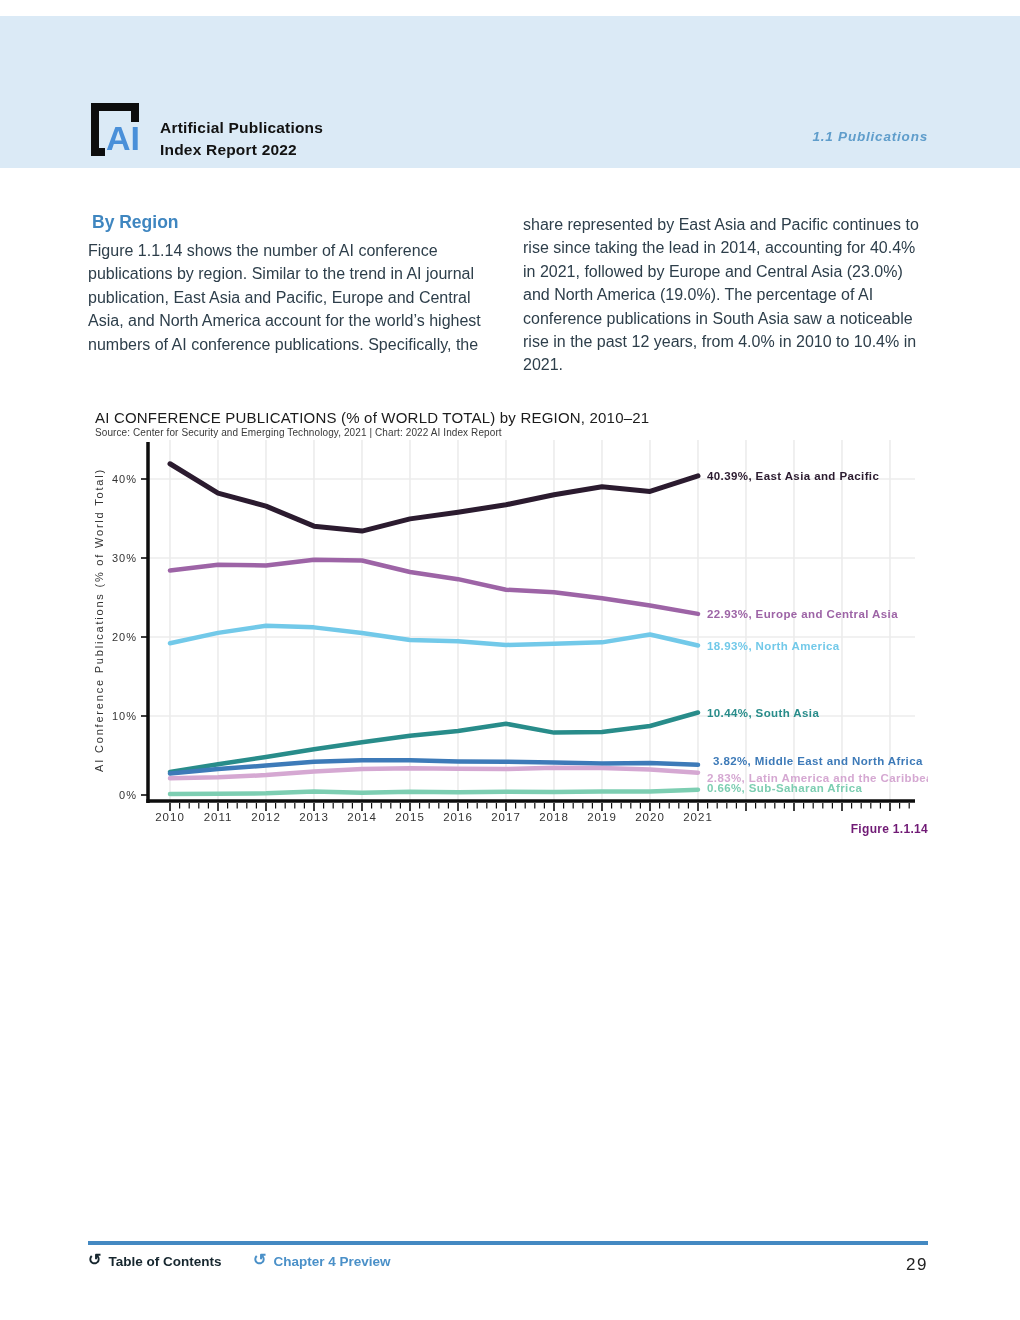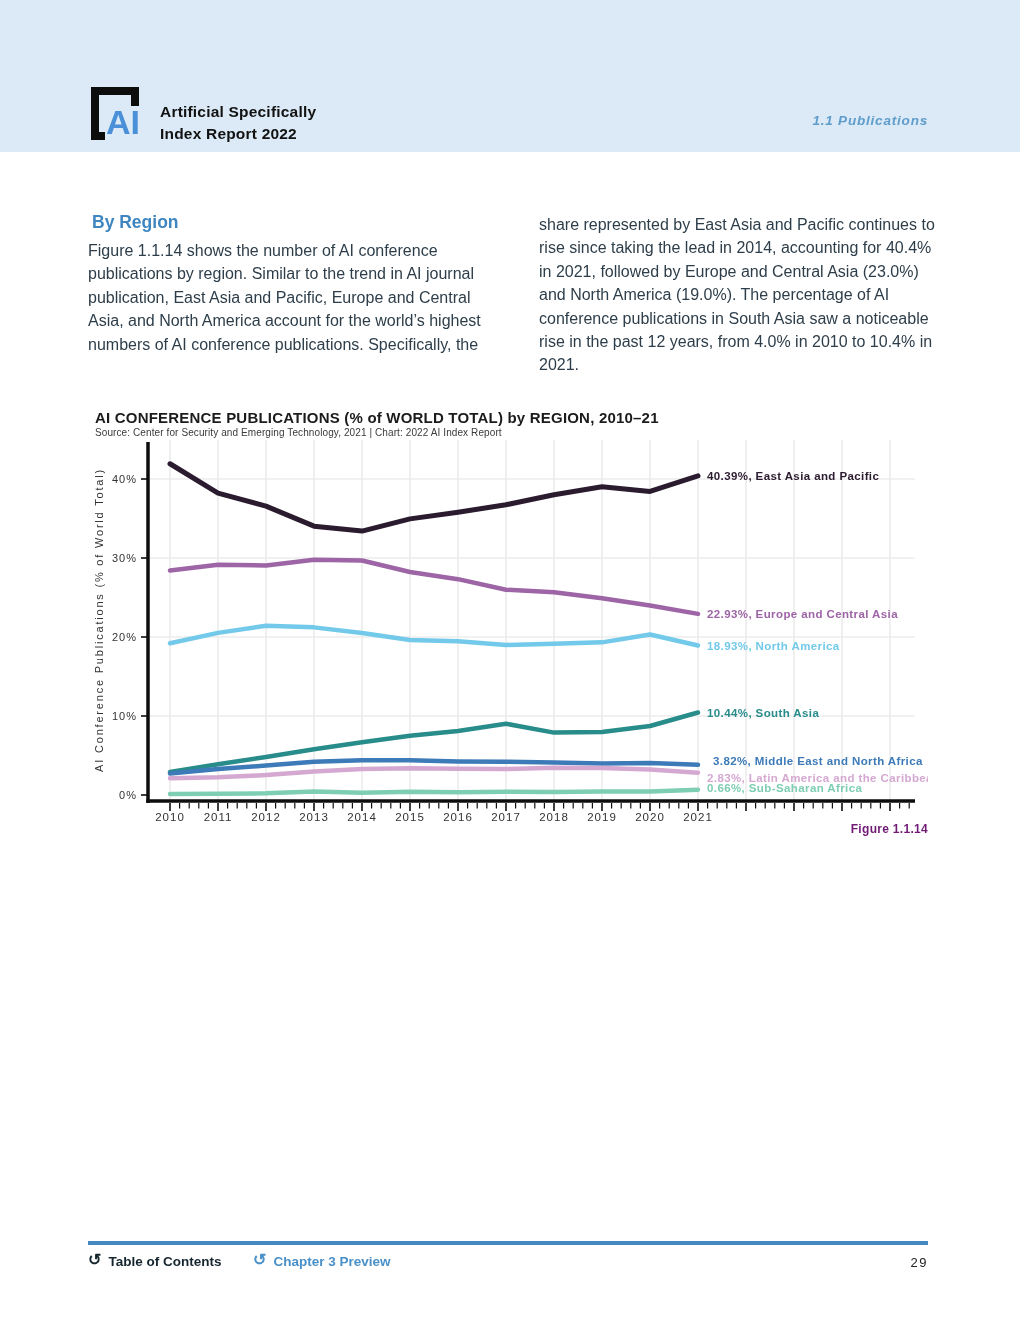--- a/index.html
+++ b/index.html
@@ -1,62 +1,62 @@
 <!DOCTYPE html>
 <html><head>
 <meta charset="utf-8">
 <style>
   html,body{margin:0;padding:0;background:#ffffff;}
   .page{position:relative;width:1020px;height:1320px;background:#ffffff;overflow:hidden;
         font-family:"Liberation Sans",sans-serif;}
   
-  .header{position:absolute;left:0;top:0;width:1020px;height:152px;background:#dbeaf6;}
+  .header{position:absolute;left:0;top:16px;width:1020px;height:152px;background:#dbeaf6;}
   .logo{position:absolute;left:88px;top:84px;width:62px;height:56px;}
   .brand{position:absolute;left:160px;top:101px;font-size:15.5px;font-weight:bold;
          color:#121212;line-height:22px;letter-spacing:.2px;}
   .chapter-block{position:absolute;right:92px;top:109px;text-align:right;}
   .chapter-line1{font-size:14px;font-weight:bold;letter-spacing:1.6px;color:#3c7cb2;}
   .chapter-line2{font-size:13.5px;font-weight:bold;letter-spacing:.8px;color:#5f9dcb;margin-top:4px;font-style:italic;}
   
   .by-region{position:absolute;left:92px;top:212px;font-size:17.5px;font-weight:bold;color:#3f86c0;}
   .col{position:absolute;font-size:16px;line-height:23.4px;color:#2d3e4a;}
   .col1{left:88px;top:239px;width:402px;}
-  .col2{left:523px;top:213px;width:408px;margin-left:16px;}
-  
-  .chart-title{position:absolute;left:95px;top:409px;font-size:15px;font-weight:bold;
+  .col2{left:523px;top:213px;width:408px;}
+  
+  .chart-title{position:absolute;left:95px;top:409px;font-size:15px;font-weight:normal;
                letter-spacing:.2px;color:#1b1b1b;}
   .chart-source{position:absolute;left:95px;top:427px;font-size:10px;color:#3a3a3a;letter-spacing:.1px;}
   .chart-svg-wrap{position:absolute;left:88px;top:440px;width:840px;height:400px;}
   .figure-caption{position:absolute;right:92px;top:822px;font-size:12px;font-weight:bold;
                   color:#701a75;letter-spacing:.3px;}
   
   .footer-rule{position:absolute;left:88px;top:1241px;width:840px;height:4px;background:#4489c2;}
   .footer-item{position:absolute;top:1253px;display:flex;align-items:center;gap:7px;
                font-size:13.5px;font-weight:bold;}
   .footer-toc{left:88px;color:#16262e;}
   .footer-preview{left:253px;color:#4a90c8;}
   .footer-icon{font-size:16px;font-weight:bold;line-height:1;transform:translateY(-1px);}
-  .page-number{position:absolute;right:92px;top:1255px;font-size:13px;letter-spacing:1.5px;
+  .page-number{position:absolute;right:92px;top:1255px;font-size:17px;letter-spacing:1.5px;
                color:#222222;font-weight:500;}
 </style>
 </head>
 <body>
 
 <div class="page">
 
   <div class="header">
     <div class="logo">
       <svg width="62" height="56" viewBox="0 0 62 56">
         <path d="M7 52 L7 7 L47 7 L47 22" fill="none" stroke="#0d0d0d" stroke-width="8"></path>
         <path d="M3 52 L17 52" fill="none" stroke="#0d0d0d" stroke-width="8"></path>
         <text x="18" y="50" font-family="Liberation Sans, sans-serif" font-size="34" font-weight="bold" fill="#4a90d9">AI</text>
       </svg>
     </div>
     <div class="brand">
-      <div>Artificial Specifically</div>
+      <div>Artificial Publications</div>
       <div>Index Report 2022</div>
     </div>
     <div class="chapter-block">
       <div class="chapter-line2">1.1 Publications</div>
     </div>
   </div>
 
   <div class="by-region">By Region</div>
   <div class="col col1">Figure 1.1.14 shows the number of AI conference publications by region. Similar to the trend in AI journal publication, East Asia and Pacific, Europe and Central Asia, and North America account for the world’s highest numbers of AI conference publications. Specifically, the</div>
   <div class="col col2">share represented by East Asia and Pacific continues to rise since taking the lead in 2014, accounting for 40.4% in 2021, followed by Europe and Central Asia (23.0%) and North America (19.0%). The percentage of AI conference publications in South Asia saw a noticeable rise in the past 12 years, from 4.0% in 2010 to 10.4% in 2021.</div>
@@ -206,17 +206,17 @@
   </div>
   <div class="figure-caption">Figure 1.1.14</div>
 
   <div class="footer-rule"></div>
   <div class="footer-item footer-toc">
     <span class="footer-icon">↺</span>
     <span>Table of Contents</span>
   </div>
   <div class="footer-item footer-preview">
     <span class="footer-icon">↺</span>
-    <span>Chapter 3 Preview</span>
+    <span>Chapter 4 Preview</span>
   </div>
   <div class="page-number">29</div>
 
 </div>
 
 </body></html>

